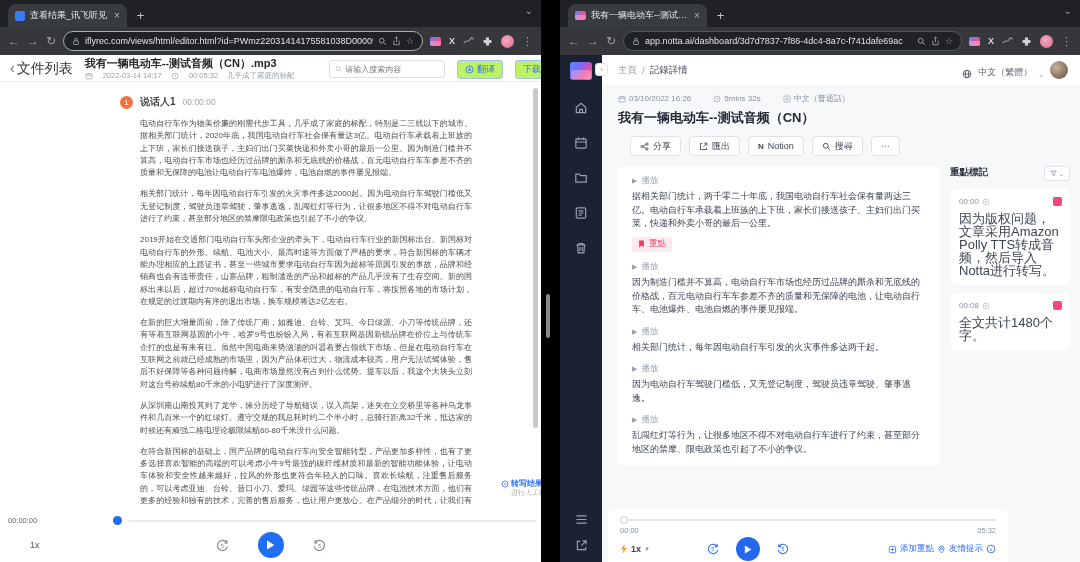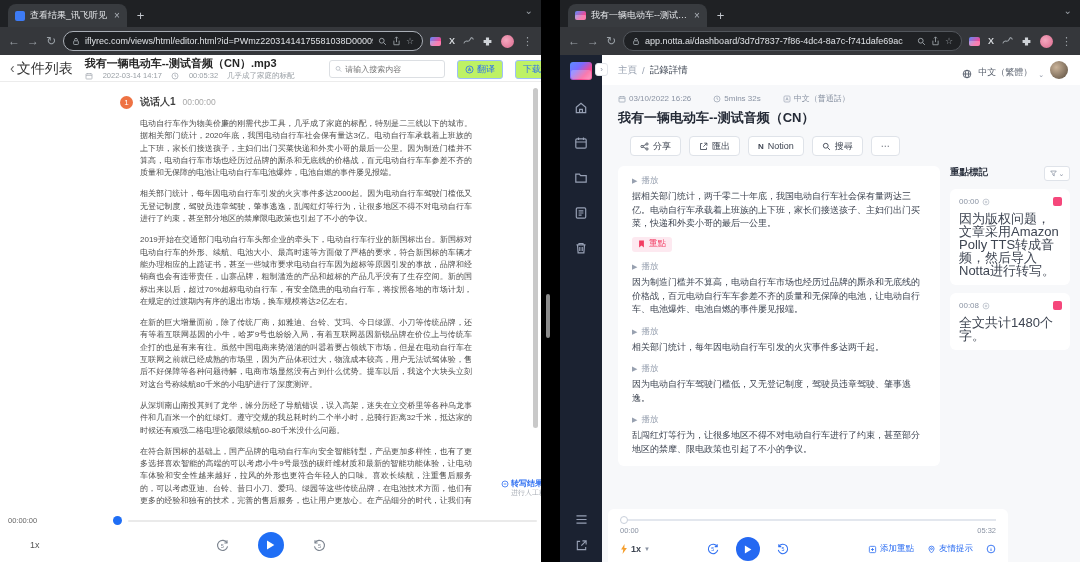--- a/index.html
+++ b/index.html
@@ -109,21 +109,21 @@
   .r-player { position:absolute; left:6px; bottom:0; width:400px; height:53px; background:#fff; border-radius:6px 6px 0 0; padding:7px 12px 0; }
   .r-slider { display:flex; align-items:center; gap:0; }
   .r-thumb { width:8px; height:8px; border-radius:50%; background:#fff; border:1.5px solid #c8cfda; flex:0 0 auto; }
   .r-track { flex:1; height:2px; background:#e3e7ee; }
   .r-times { display:flex; justify-content:space-between; font-size:7.5px; color:#8a93a3; margin-top:2px; }
   .r-controls { display:flex; align-items:center; margin-top:2px; }
   .r-speedbox { display:flex; align-items:center; gap:3px; width:86px; font-size:9px; font-weight:bold; color:#3d4451; }
   .r-cc { display:flex; align-items:center; gap:16px; }
   .r-skip { color:#2e6ff2; display:flex; }
   .r-play { width:24px; height:24px; border-radius:50%; background:#2468f2; color:#fff; display:flex; align-items:center; justify-content:center; }
-  .r-links { margin-left:auto; display:flex; align-items:center; gap:13px; color:#2e6ff2; font-size:8.5px; }
+  .r-links { margin-left:auto; display:flex; align-items:center; gap:3px; color:#2e6ff2; font-size:8.5px; }
   .r-link { display:flex; align-items:center; gap:3px; }
   .divider-handle { position:absolute; left:546px; top:294px; width:4px; height:44px; background:#8a8a8a; border-radius:2px; }
   svg { display:block; }
 </style>
 </head>
 <body>
 
 <section class="window win-left">
   <div class="tabstrip">
     <div class="tab">

